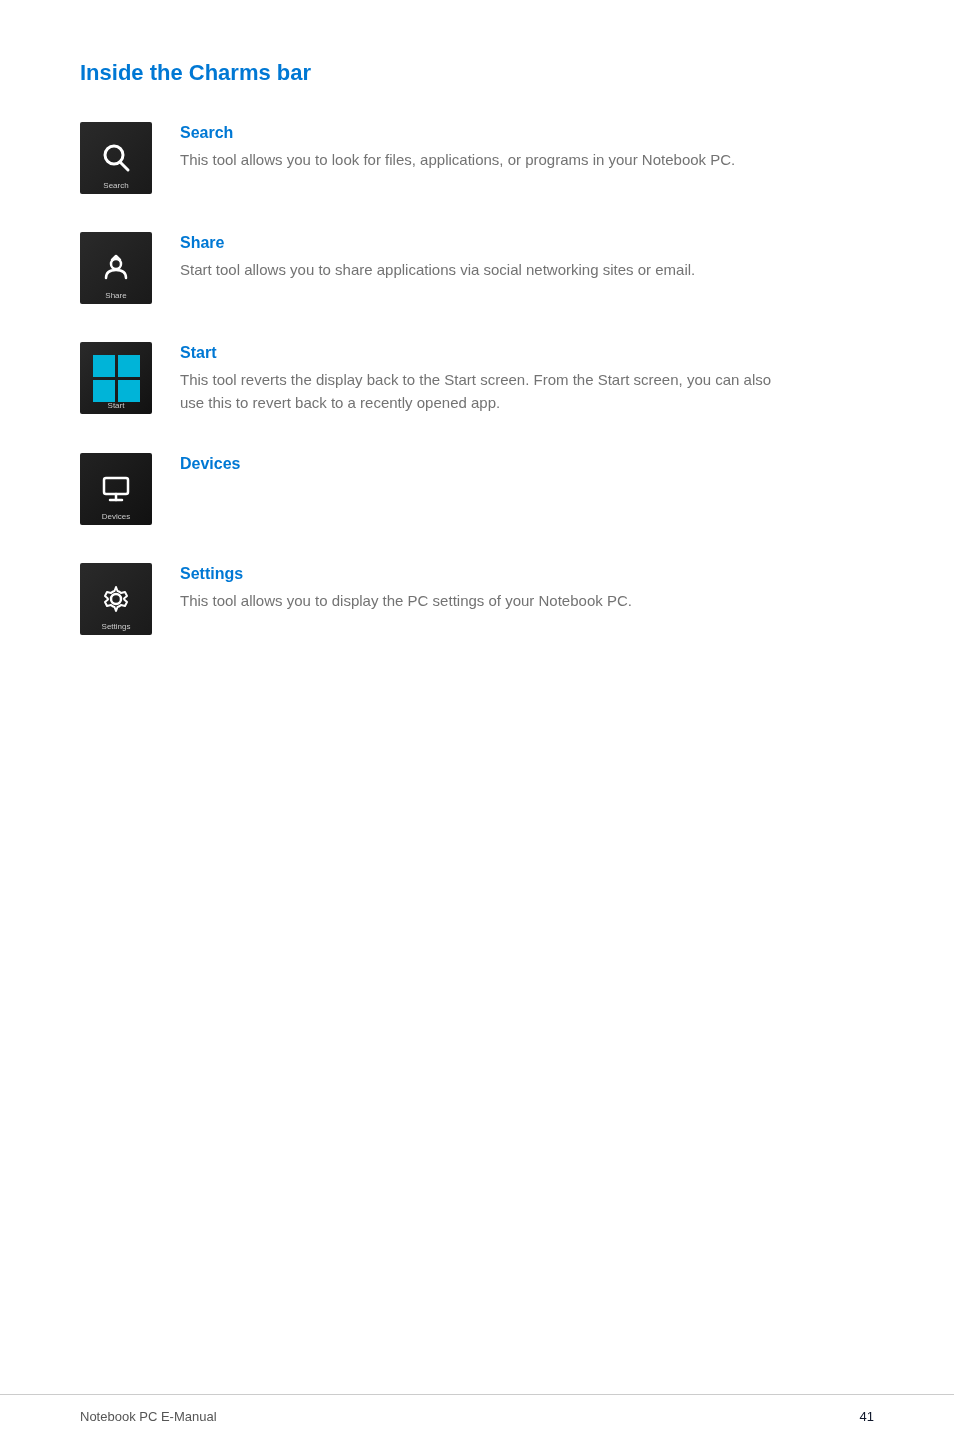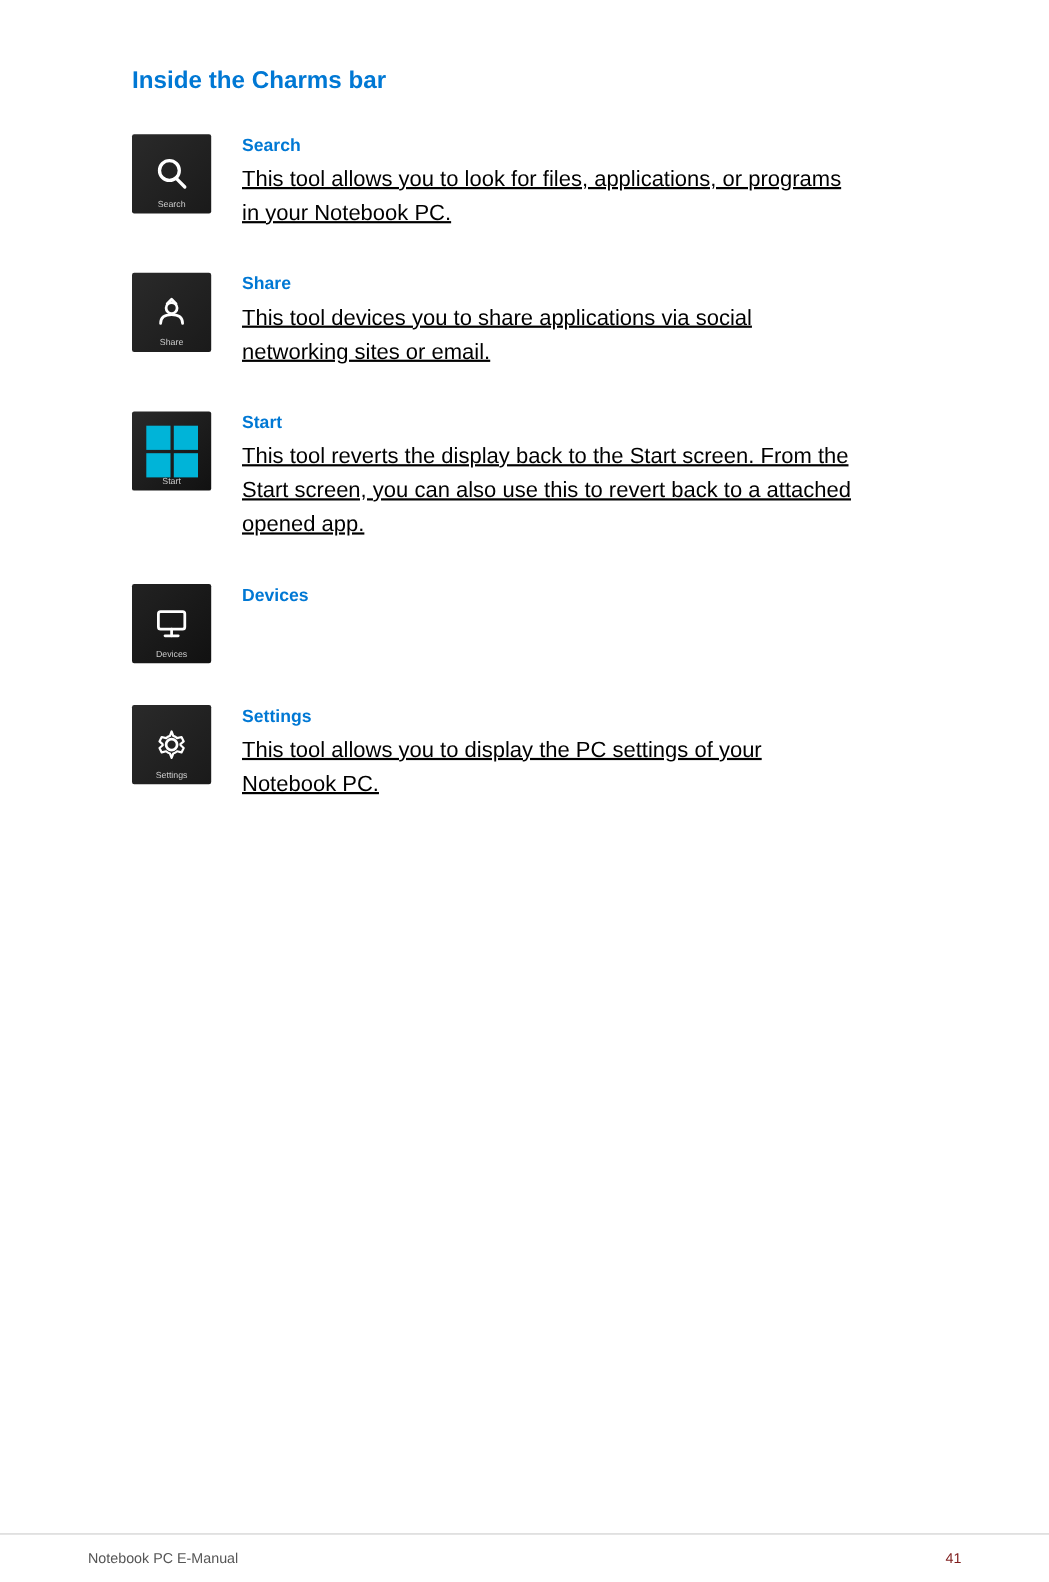--- a/index.html
+++ b/index.html
@@ -7,21 +7,21 @@
     body {
       width: 954px;
       min-height: 1438px;
       background: #ffffff;
       font-family: 'Segoe UI', Arial, sans-serif;
       color: #333333;
       position: relative;
     }
 
     .page-container {
-      padding: 60px 80px 80px 120px;
+      padding: 60px 80px 80px 80px;
       max-width: 860px;
     }
 
     .page-title {
       font-size: 22px;
       font-weight: 700;
       color: #0078d4;
       margin-bottom: 36px;
     }
 
@@ -93,24 +93,23 @@
     }
 
     .charm-title {
       font-size: 16px;
       font-weight: 700;
       color: #0078d4;
       margin-bottom: 6px;
     }
 
     .charm-description {
-      font-size: 20px;
-      color: #000000;
+      font-size: 15px;
+      color: #737373;
       line-height: 1.55;
-      text-decoration: underline;
     }
 
     .footer {
       position: absolute;
       bottom: 0;
       left: 0;
       right: 0;
       border-top: 1px solid #cccccc;
       padding: 14px 80px;
       display: flex;
@@ -119,21 +118,21 @@
       gap: 28px;
     }
 
     .footer-left {
       font-size: 13px;
       color: #555555;
     }
 
     .footer-right {
       font-size: 13px;
-      color: #7f1d1d;
+      color: #0f172a;
     }
 
     
     svg {
       display: block;
     }
   </style>
 </head>
 <body>
 
@@ -160,37 +159,37 @@
       <svg width="36" height="36" viewBox="0 0 36 36">
 
         <circle cx="18" cy="14" r="5" stroke="white" stroke-width="2.5" fill="none"></circle>
         <path d="M8 28 Q8 20 18 20 Q28 20 28 28" stroke="white" stroke-width="2.5" fill="none" stroke-linecap="round"></path>
         <path d="M14 10 L18 6 L22 10" stroke="white" stroke-width="2.5" fill="none" stroke-linecap="round" stroke-linejoin="round"></path>
       </svg>
       <span class="icon-label">Share</span>
     </div>
     <div class="charm-content">
       <div class="charm-title">Share</div>
-      <div class="charm-description">This tool devices you to share applications via social networking sites or email.</div>
+      <div class="charm-description">Start tool allows you to share applications via social networking sites or email.</div>
     </div>
   </div>
 
   <div class="charm-item">
     <div class="charm-icon-wrapper start-bg">
       <div class="start-tiles">
         <div class="start-tile blue"></div>
         <div class="start-tile blue"></div>
         <div class="start-tile blue"></div>
         <div class="start-tile blue"></div>
       </div>
       <span class="icon-label">Start</span>
     </div>
     <div class="charm-content">
       <div class="charm-title">Start</div>
-      <div class="charm-description">This tool reverts the display back to the Start screen. From the Start screen, you can also use this to revert back to a attached opened app.</div>
+      <div class="charm-description">This tool reverts the display back to the Start screen. From the Start screen, you can also use this to revert back to a recently opened app.</div>
     </div>
   </div>
 
   <div class="charm-item">
     <div class="charm-icon-wrapper devices-bg">
       <svg width="36" height="36" viewBox="0 0 36 36">
 
         <rect x="6" y="7" width="24" height="16" rx="2" stroke="white" stroke-width="2.5" fill="none"></rect>
         <line x1="18" y1="23" x2="18" y2="29" stroke="white" stroke-width="2.5" stroke-linecap="round"></line>
         <line x1="12" y1="29" x2="24" y2="29" stroke="white" stroke-width="2.5" stroke-linecap="round"></line>

